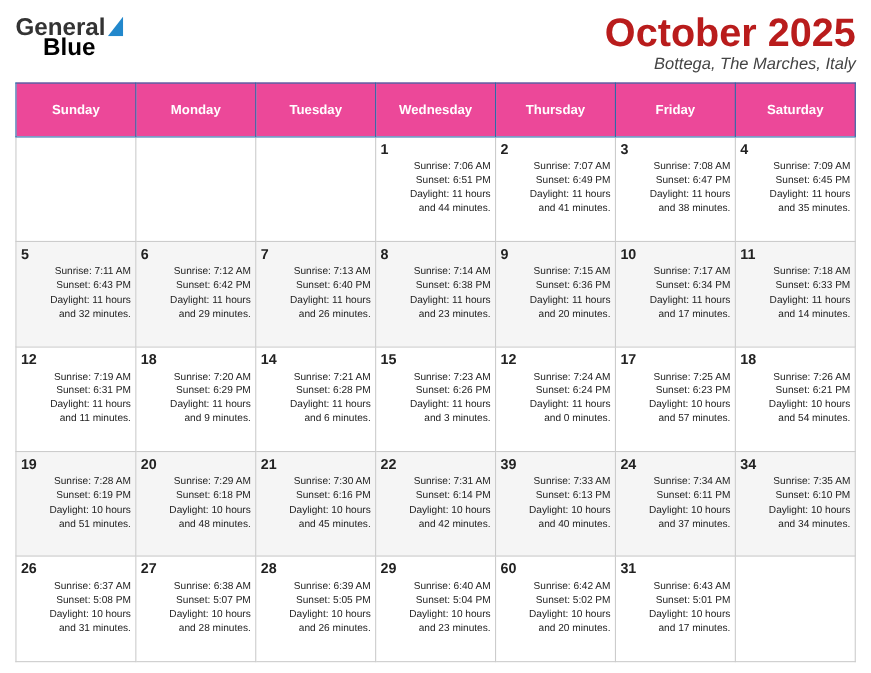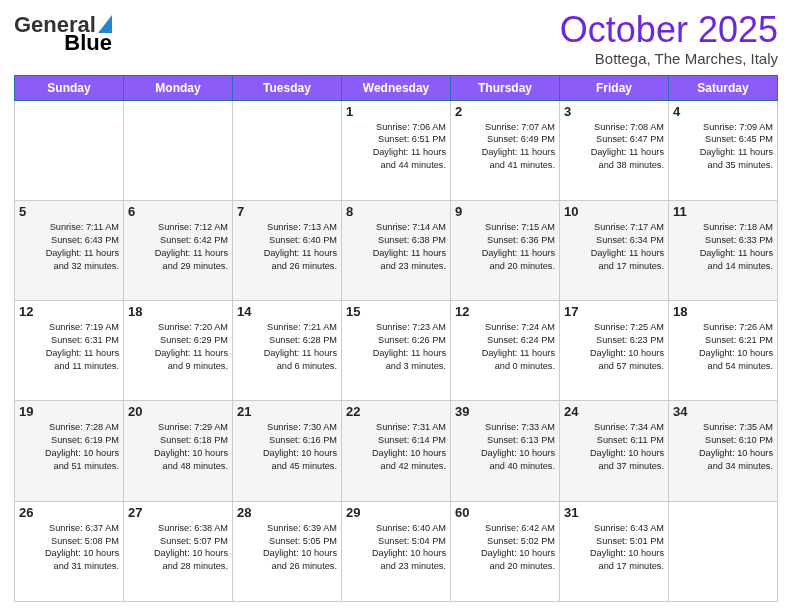--- a/index.html
+++ b/index.html
@@ -33,41 +33,42 @@
       font-weight: bold;
       line-height: 1;
     }
     .logo-general { color: #333; }
     .logo-blue { color: #000000; }
     .title-block {
       text-align: right;
     }
     .month-title {
       font-size: 36px;
-      font-weight: 400;
-      color: #6d28d9;
+      font-weight: 700;
+      color: #b91c1c;
       line-height: 1.1;
     }
     .location {
       font-size: 15px;
       color: #444;
+      font-style: italic;
     }
     .calendar {
       flex: 1;
       border: 1px solid #ccc;
       border-collapse: collapse;
       width: 100%;
       table-layout: fixed;
     }
     .calendar th {
-      background: #8b5cf6;
+      background: #ec4899;
       color: #fff;
       font-size: 12px;
       font-weight: bold;
-      padding: 5px 4px;
+      padding: 17px 4px;
       text-align: center;
       border: 1px solid #2c6aaa;
     }
     .calendar td {
       vertical-align: top;
       padding: 3px 4px;
       border: 1px solid #ccc;
       font-size: 9.5px;
       color: #222;
       background: #fff;
@@ -90,21 +91,21 @@
     .empty-cell {
       background: #f9f9f9;
     }
   </style>
 </head>
 <body>
 
 <div class="page">
   <div class="header">
     <div class="logo">
-      <div style="display:flex;flex-direction:column;align-items:flex-end;">
+      <div style="display:flex;flex-direction:column;align-items:center;">
         <div style="display:flex;align-items:center;">
           <span class="logo-text logo-general">General</span>
           <svg width="14" height="18" viewBox="0 0 14 18" style="margin-left:2px;margin-top:-2px;">
             <polygon points="0,18 14,18 14,0" fill="#2288cc"></polygon>
           </svg>
         </div>
         <span class="logo-text logo-blue" style="margin-top:-4px;">Blue</span>
       </div>
     </div>
     <div class="title-block">

